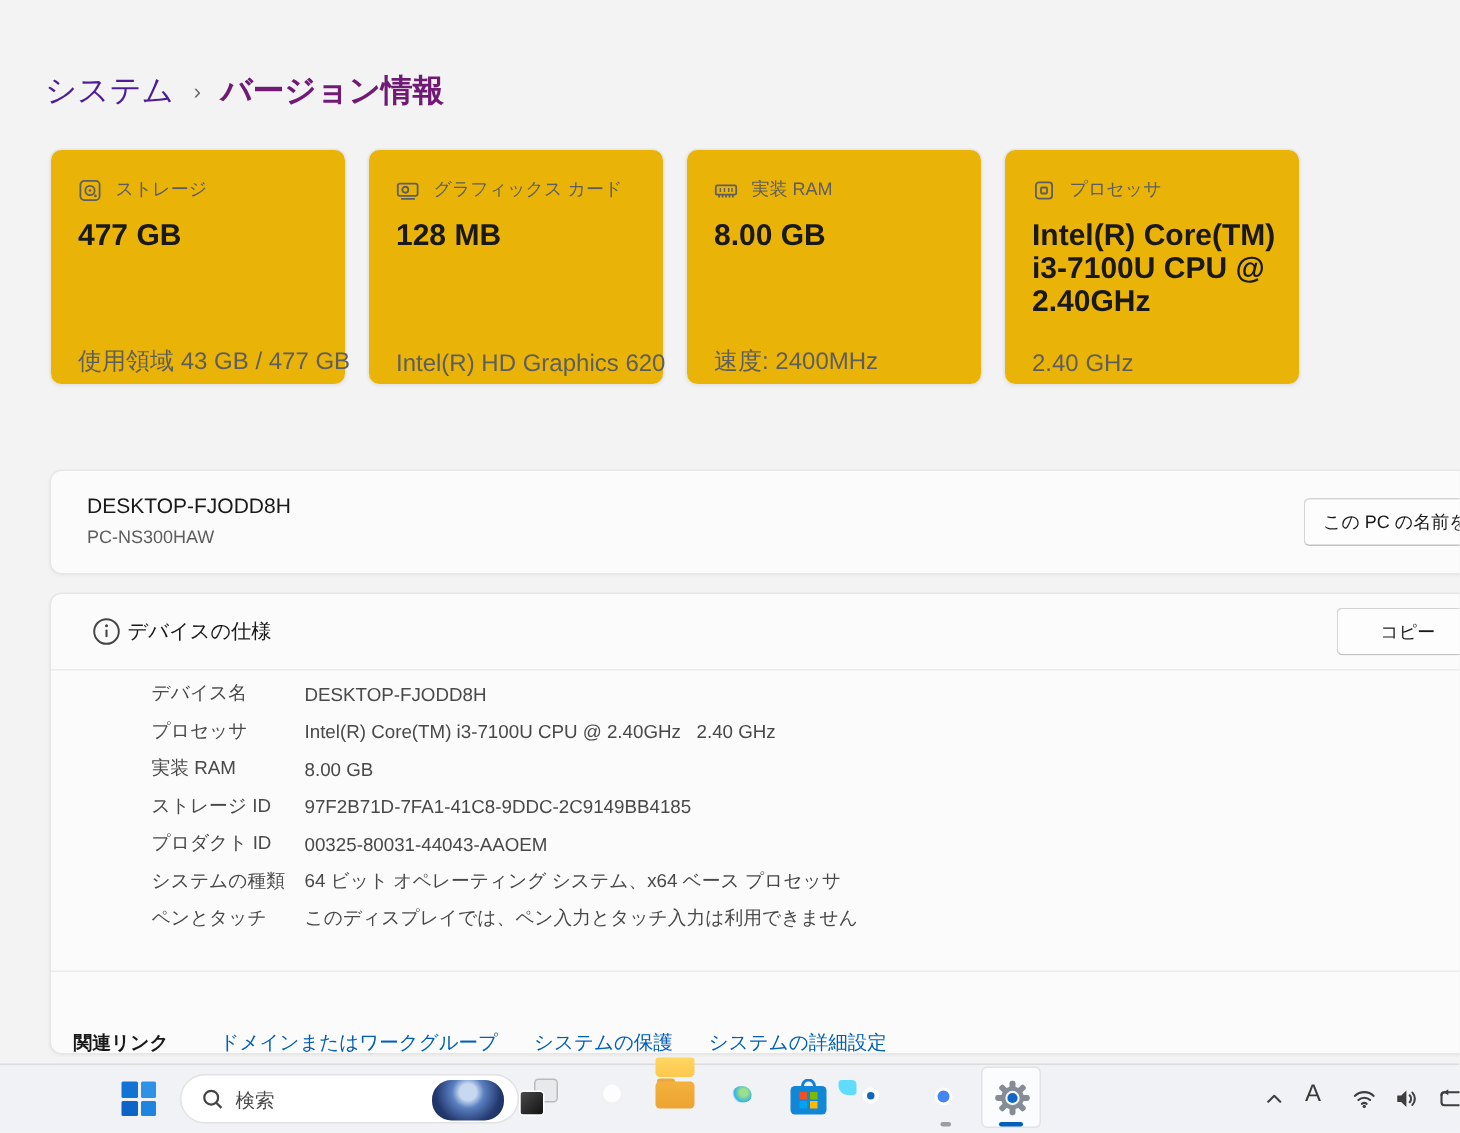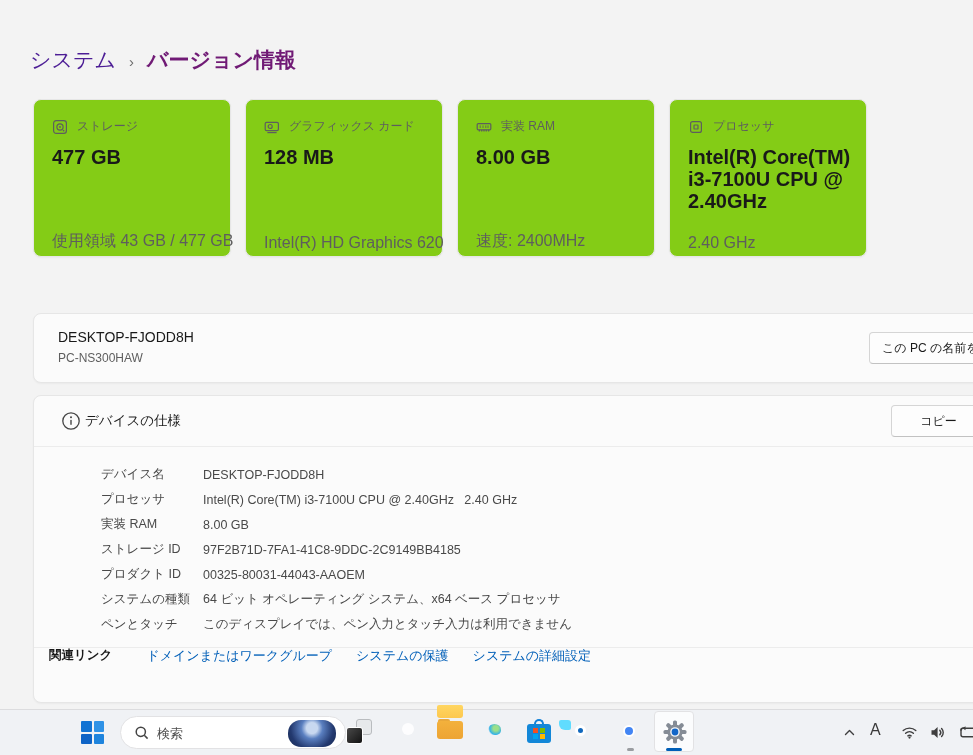--- a/index.html
+++ b/index.html
@@ -13,21 +13,21 @@
   }
   
   .breadcrumb { position:absolute; left:30px; top:46px; display:flex; align-items:center; gap:13px; }
   .crumb-parent { font-size:21px; color:#4c1d95; }
   .crumb-sep { font-size:15px; color:#6d6d6d; padding-top:2px; }
   .crumb-current { font-size:21px; font-weight:700; color:#701a75; }
 
   
   .card {
     position:absolute; top:99px; width:198px; height:158px;
-    background:#84cc16; border:1px solid #e6e6e6; border-radius:8px;
+    background:#eab308; border:1px solid #e6e6e6; border-radius:8px;
     box-shadow:0 1px 2px rgba(0,0,0,.04);
   }
   .card-head { position:absolute; left:18px; top:18px; display:flex; align-items:center; gap:9px; }
   .card-title { font-size:12px; color:#5e5e5e; white-space:nowrap; }
   .card-value { position:absolute; left:18px; top:46px; right:12px; font-size:20px; font-weight:700; color:#191919; line-height:22px; }
   .card-footer { position:absolute; left:18px; bottom:4px; font-size:16px; color:#5e5e5e; white-space:nowrap; }
   .cicon { width:16px; height:16px; display:block; }
   .cicon path, .cicon rect, .cicon circle, .cicon line { stroke:#5e5e5e; fill:none; stroke-width:1.2; }
   .cicon .fill { fill:#5e5e5e; stroke:none; }
 
@@ -47,25 +47,25 @@
     padding:0 12px; white-space:nowrap; cursor:default;
     font-family:"Liberation Sans","DejaVu Sans",sans-serif;
   }
   .rename-btn { left:835px; top:18px; width:150px; justify-content:flex-start; }
   .panel-specs { top:395px; height:308px; }
   .spec-head { position:absolute; left:0; top:0; height:50px; display:flex; align-items:center; padding-left:27px; gap:4px; }
   .spec-title { font-size:13.5px; color:#191919; }
   .copy-btn { left:857px; top:9px; width:95px; }
   .divider { position:absolute; left:0; right:0; height:0; border-top:1px solid #ececec; }
   .div1 { top:50px; } .div2 { top:251px; }
-  .spec-table { position:absolute; left:67px; top:66px; }
+  .spec-table { position:absolute; left:67px; top:54px; }
   .spec-row { display:flex; height:25px; align-items:center; }
   .spec-label { width:102px; font-size:12.5px; color:#494949; }
   .spec-value { font-size:12.5px; color:#494949; white-space:pre-wrap; }
-  .related-row { position:absolute; left:15px; top:251px; height:57px; display:flex; align-items:flex-start; }
+  .related-row { position:absolute; left:15px; top:251px; height:57px; display:flex; align-items:flex-end; }
   .related-label { font-size:12.5px; font-weight:700; color:#191919; margin-right:34px; }
   .related-link { font-size:13px; color:#005fb8; margin-right:24px; text-decoration:none; cursor:pointer; }
 
   
   .taskbar { position:absolute; left:0; top:709px; width:973px; height:46px; background:#f0f2f5; border-top:1px solid #dcdcde; }
   .win-logo { position:absolute; left:81px; top:721px; width:23px; height:23px; display:grid; grid-template-columns:1fr 1fr; grid-template-rows:1fr 1fr; gap:2px; cursor:pointer; }
   .win-logo span { border-radius:1px; }
   .win-logo span:nth-child(1){ background:#1173d3; }
   .win-logo span:nth-child(2){ background:#2f92e6; }
   .win-logo span:nth-child(3){ background:#0d63c6; }

